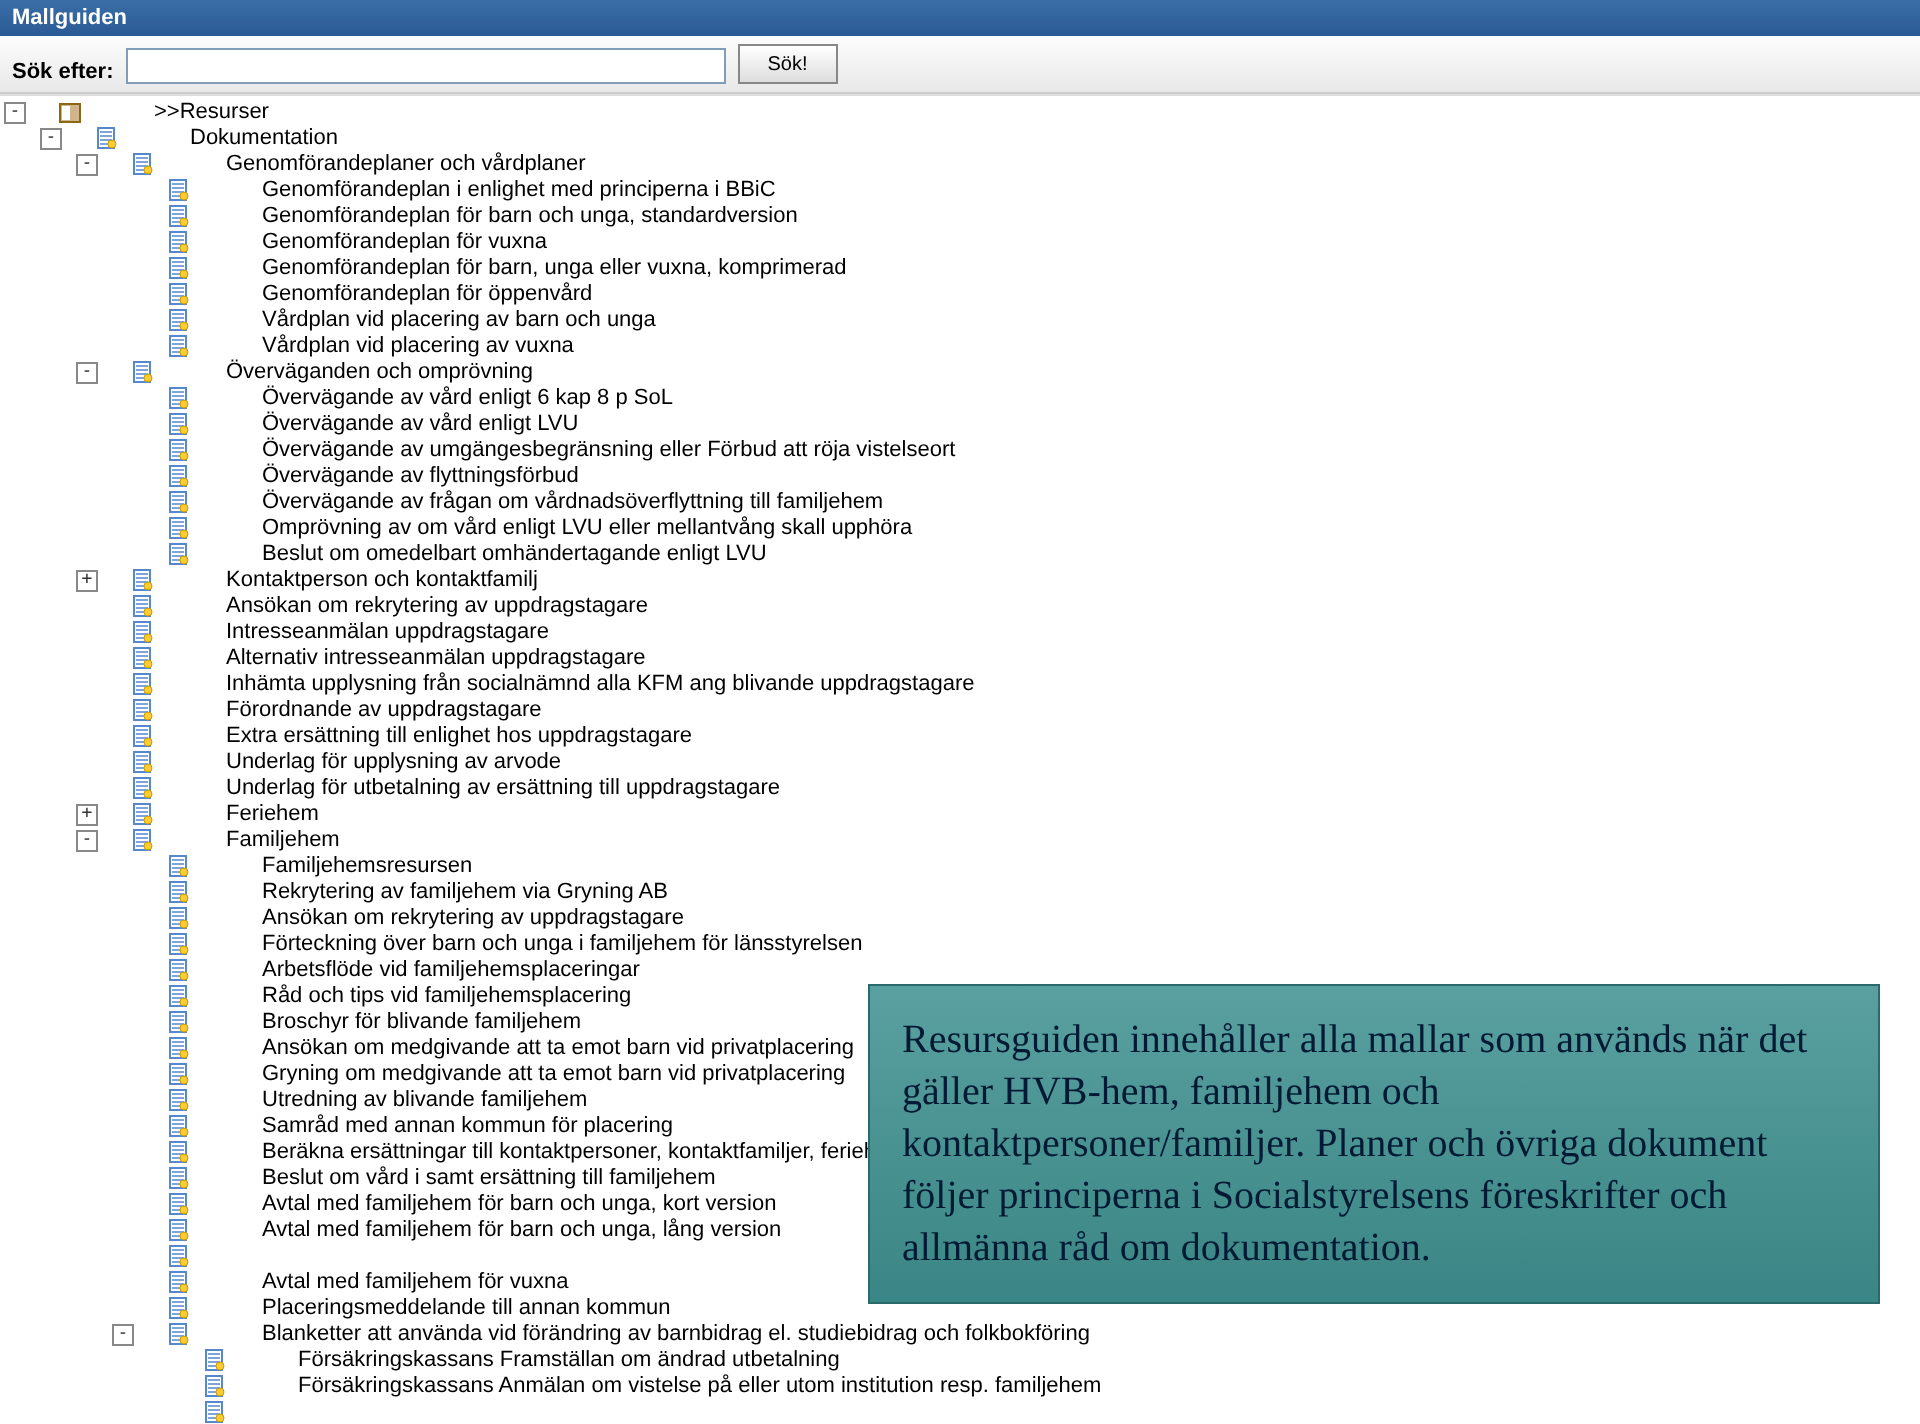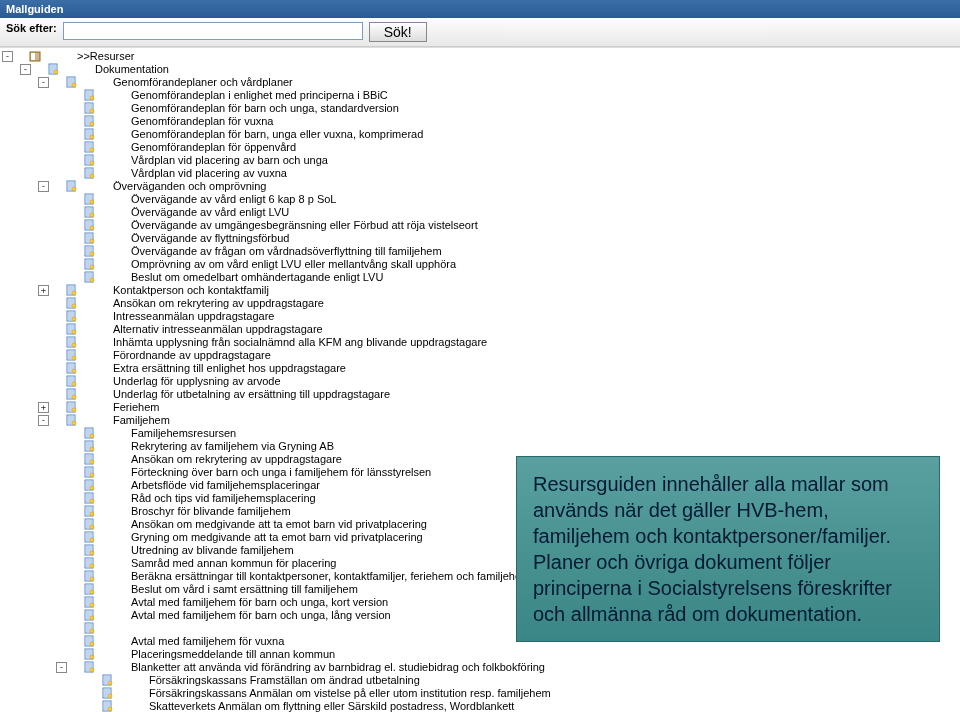--- a/index.html
+++ b/index.html
@@ -17,37 +17,37 @@
     color: #fff;
     padding: 3px 6px;
     font-weight: bold;
     font-size: 11px;
   }
   .searchbar {
     background: linear-gradient(to bottom, #fdfdfd, #e8e8e8);
     border-bottom: 1px solid #ccc;
     padding: 4px 6px;
     display: flex;
-    align-items: flex-start;
+    align-items: flex-end;
     gap: 6px;
   }
   .searchbar label { font-weight: bold; }
   .searchbar input[type=text] {
     width: 300px;
     height: 18px;
     border: 1px solid #7f9db9;
     padding: 0 3px;
     font-size: 11px;
   }
   .searchbar button {
     height: 20px;
     padding: 0 14px;
     border: 1px solid #888;
     background: linear-gradient(to bottom, #fff, #ddd);
-    font-size: 14px;
+    font-size: 10px;
     cursor: pointer;
   }
   .tree-area {
     position: relative;
     background: #fff;
     height: 668px;
     overflow: hidden;
     border-top: 1px solid #ddd;
   }
   .tree {
@@ -77,26 +77,26 @@
   .connector { width: 14px; display: inline-block; }
   .icon {
     width: 14px; height: 13px;
     display: inline-flex; align-items: center; justify-content: center;
     margin-right: 2px;
   }
   .label { color: #000; margin-left: 32px; }
   .callout {
     position: absolute;
     right: 20px;
-    top: 408px;
-    width: 424px;
+    top: 444px;
+    width: 506px;
     background: linear-gradient(to bottom, #5aa0a0, #3a8585);
     border: 1px solid #2a6a6a;
     padding: 14px 16px;
-    font-family: Liberation Sans, sans-serif;
+    font-family: Liberation Serif, serif;
     font-size: 20px;
     color: #001a33;
     line-height: 1.3;
   }
 </style>
 </head>
 <body>
 
 <div class="titlebar">
   <span>Mallguiden</span>
@@ -762,20 +762,19 @@
         <span class="indent" style="width: 72px;"></span>
         <span class="toggle empty"></span>
         <span class="connector"></span>
         <span class="icon">
           <svg width="14" height="13" viewBox="0 0 14 13">
             <rect x="2" y="1" width="8" height="10" fill="#fff" stroke="#5588cc"></rect>
             <path d="M3 3 h6 M3 5 h6 M3 7 h6 M3 9 h4" stroke="#5588cc" stroke-width="0.7"></path>
             <circle cx="9" cy="9" r="2" fill="#ffcc33" stroke="#cc9900" stroke-width="0.5"></circle>
           </svg>
         </span>
-        <span class="label">Skatteverkets Anmälan om flyttning eller Särskild postadress, Wordblankett</span>
       </div>
     </div>
 
   <div class="callout">
     <span>Resursguiden innehåller alla mallar som används när det gäller HVB-hem, familjehem och kontaktpersoner/familjer. Planer och övriga dokument följer principerna i Socialstyrelsens föreskrifter och allmänna råd om dokumentation.</span>
   </div>
 </div>
 
 </body></html>

